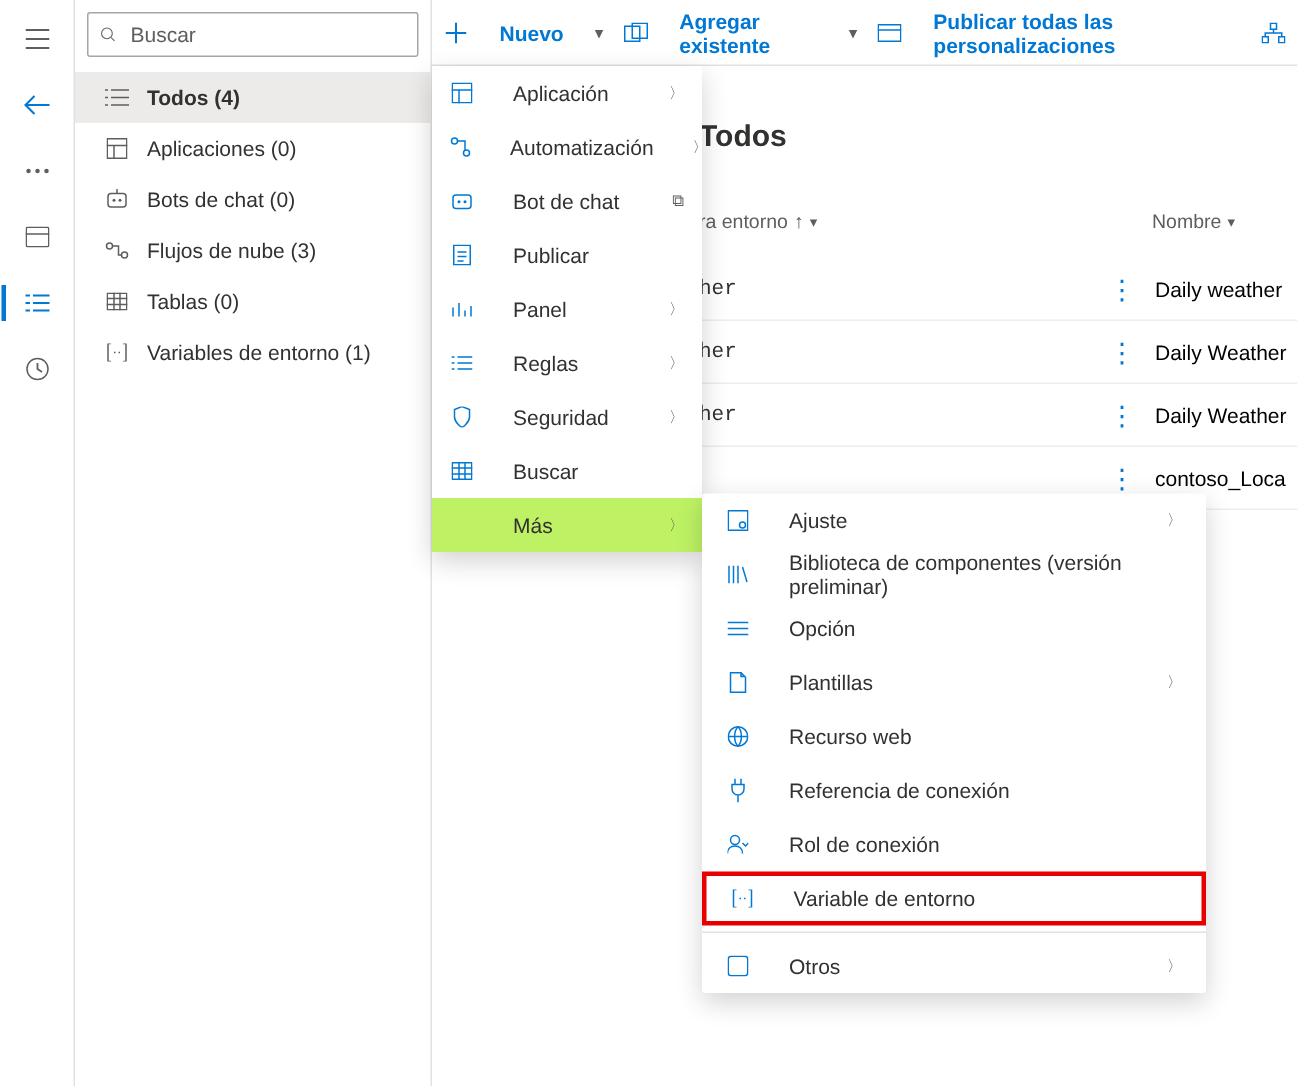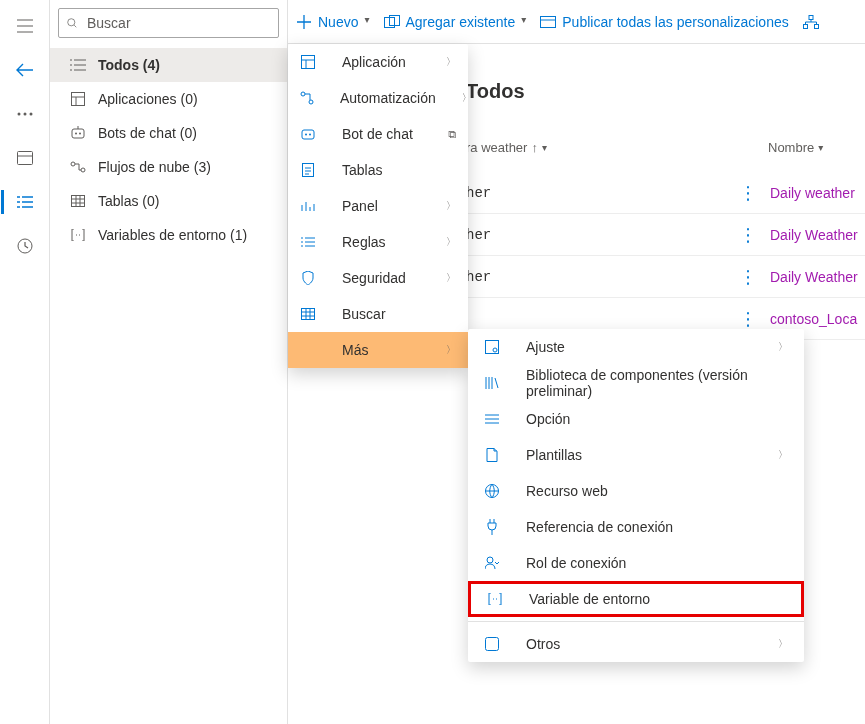--- a/index.html
+++ b/index.html
@@ -18,42 +18,42 @@
   .search input::placeholder { color:#605e5c; }
 
   .tree-item { display:flex; align-items:center; height:34px; padding:0 12px 0 20px; gap:12px; cursor:pointer;justify-content:space-between; }
   .tree-item.selected { background:#edebe9; }
   .tree-item .ic { width:16px; height:16px; display:flex; align-items:center; justify-content:center; color:#605e5c; }
   .tree-item .lab { flex:1; }
 
   
   .main { flex:1; position:relative; }
   .cmd { height:44px; border-bottom:1px solid #e1e1e1; display:flex; align-items:center; gap:14px; padding:0 8px; color:#0078d4; }
-  .cmd .btn { display:flex; gap:6px; cursor:pointer; font-size:14px; }
+  .cmd .btn { display:flex; align-items:center; gap:21px; cursor:pointer; font-size:14px;font-weight:bold; }
   .cmd .btn .ic { width:16px; height:16px; display:flex; align-items:center; justify-content:center; }
 
   .page-title { position:absolute; left:178px; top:80px; font-size:20px; font-weight:600; }
   .col-head { position:absolute; top:140px; font-size:13px; color:#605e5c; display:flex; align-items:center; gap:4px; }
   .col-head.dn { left:178px; }
   .col-head.nm { left:480px; }
 
   .rows { position:absolute; left:178px; right:0; top:172px; }
   .row { height:42px; display:flex; align-items:center; border-bottom:1px solid #ededed; }
   .row .disp { flex:0 0 260px;font-family:Liberation Mono, monospace; }
   .row .dots { flex:0 0 44px; color:#0078d4; text-align:center; font-size:18px; cursor:pointer; }
-  .row .nm { flex:1; color:#a21caf; }
+  .row .nm { flex:1; color:#000000; }
 
   
   .menu { position:absolute; background:#fff; box-shadow:0 6px 18px rgba(0,0,0,0.18); border-radius:2px; }
   .menu1 { left:0; top:44px; width:180px; }
   .menu .mi { display:flex; align-items:center; height:36px; padding:0 12px; gap:26px; cursor:pointer; }
   .menu .mi .ic { width:16px; height:16px; display:flex; align-items:center; justify-content:center; color:#0078d4; }
   .menu .mi .lab { flex:1; color:#323130; }
   .menu .mi .chev { color:#605e5c; font-size:10px; }
-  .menu .mi.hover { background:#fdba74;align-items:center; }
+  .menu .mi.hover { background:#bef264;align-items:center; }
 
   .menu2 { left:180px; top:329px; width:336px; }
   .menu2 .mi { padding:0 16px; }
   .menu2 .mi .ic { color:#0078d4; }
   .sep { height:1px; background:#e1e1e1; margin:4px 0; }
   .highlight-box { border:3px solid #e60000; }
 
   svg { display:block; }
   .chev-down { font-size:10px; color:#605e5c; }
 </style>
@@ -199,21 +199,21 @@
           <rect x="6" y="0.5" width="4" height="4" fill="none" stroke="#0078d4"></rect>
           <rect x="0.5" y="9.5" width="4" height="4" fill="none" stroke="#0078d4"></rect>
           <rect x="11.5" y="9.5" width="4" height="4" fill="none" stroke="#0078d4"></rect>
           <path stroke="#0078d4" fill="none" d="M8 4.5V7M2.5 9.5V7h11v2.5"></path>
         </svg>
       </span>
   </div>
 
   <div class="page-title">Todos</div>
   <div class="col-head dn">
-    <span>ra weather</span>
+    <span>ra entorno</span>
     <span>↑</span>
     <span class="chev-down">▾</span>
   </div>
   <div class="col-head nm">
     <span>Nombre</span>
     <span class="chev-down">▾</span>
   </div>
 
   <div class="rows">
     <div class="row">
@@ -271,21 +271,21 @@
       <span class="lab">Bot de chat</span>
       <span style="color:#605e5c;font-size:11px;">⧉</span>
     </div>
     <div class="mi">
       <span class="ic">
           <svg width="12" height="14" viewBox="0 0 12 14">
             <rect x="0.5" y="0.5" width="11" height="13" fill="none" stroke="#0078d4"></rect>
             <path stroke="#0078d4" d="M3 5h6M3 8h6M3 11h4"></path>
           </svg>
         </span>
-      <span class="lab">Tablas</span>
+      <span class="lab">Publicar</span>
     </div>
     <div class="mi">
       <span class="ic">
           <svg width="14" height="12" viewBox="0 0 14 12">
             <path stroke="#0078d4" d="M1 11V5M5 11V2M9 11V7M13 11V4"></path>
           </svg>
         </span>
       <span class="lab">Panel</span>
       <span class="chev">〉</span>
     </div>

